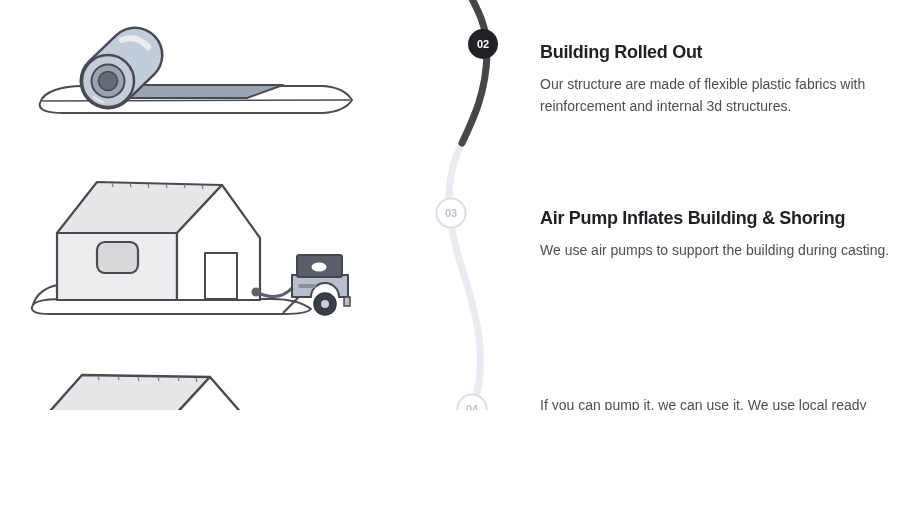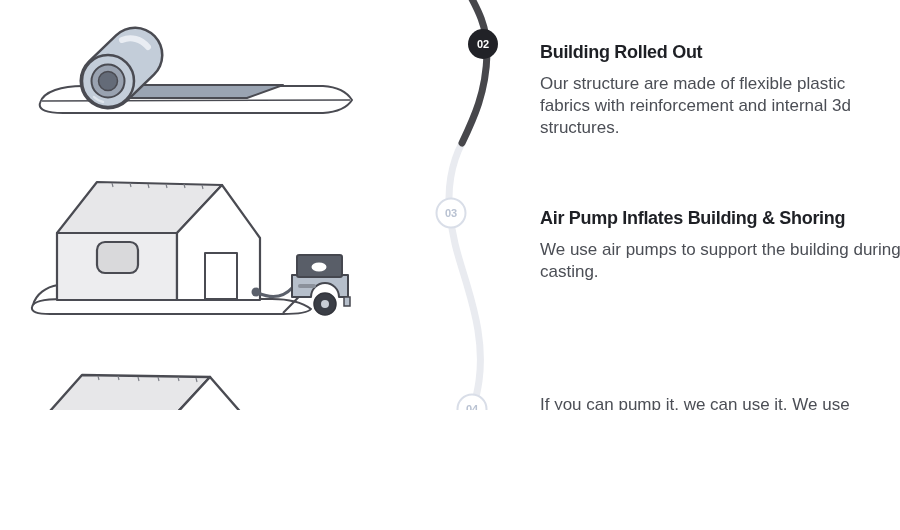--- a/index.html
+++ b/index.html
@@ -3,21 +3,21 @@
 <meta charset="utf-8">
 <style>
   html,body{margin:0;padding:0;background:#fff;}
   .page{position:relative;width:900px;height:410px;background:#ffffff;overflow:hidden;
         font-family:"Liberation Sans",sans-serif;}
   .illo{position:absolute;margin:0;}
   .timeline-svg{position:absolute;left:420px;top:0;}
   .step{position:absolute;}
   .step h3{margin:11px 0 10px 0;font-size:18px;line-height:21px;font-weight:700;
            color:#1e2025;letter-spacing:-0.3px;}
-  .step p{margin:0;font-size:17px;line-height:22px;color:#4b4e55;font-weight:400;}
+  .step p{margin:0;font-size:14px;line-height:22px;color:#4b4e55;font-weight:400;}
   .watermark{position:absolute;left:748px;top:443px;width:150px;height:84px;opacity:.92;}
   .wm-robot{position:absolute;left:0;top:6px;}
   .wm-brand{position:absolute;left:58px;top:16px;font-family:"DejaVu Serif",serif;
             font-size:21px;font-weight:700;color:#aeaeb2;letter-spacing:5px;white-space:nowrap;font-style:italic;}
   .wm-reg{font-size:8px;vertical-align:super;letter-spacing:0;}
   .wm-tagline{position:absolute;left:60px;top:45px;font-size:16px;color:#b4b4b8;
               letter-spacing:2px;white-space:nowrap;}
   .wm-url{position:absolute;left:12px;top:60px;font-size:15.5px;color:#b2b2b6;
           letter-spacing:0.5px;white-space:nowrap;}
   .badge-num{font-family:"Liberation Sans",sans-serif;font-size:11px;font-weight:700;}

